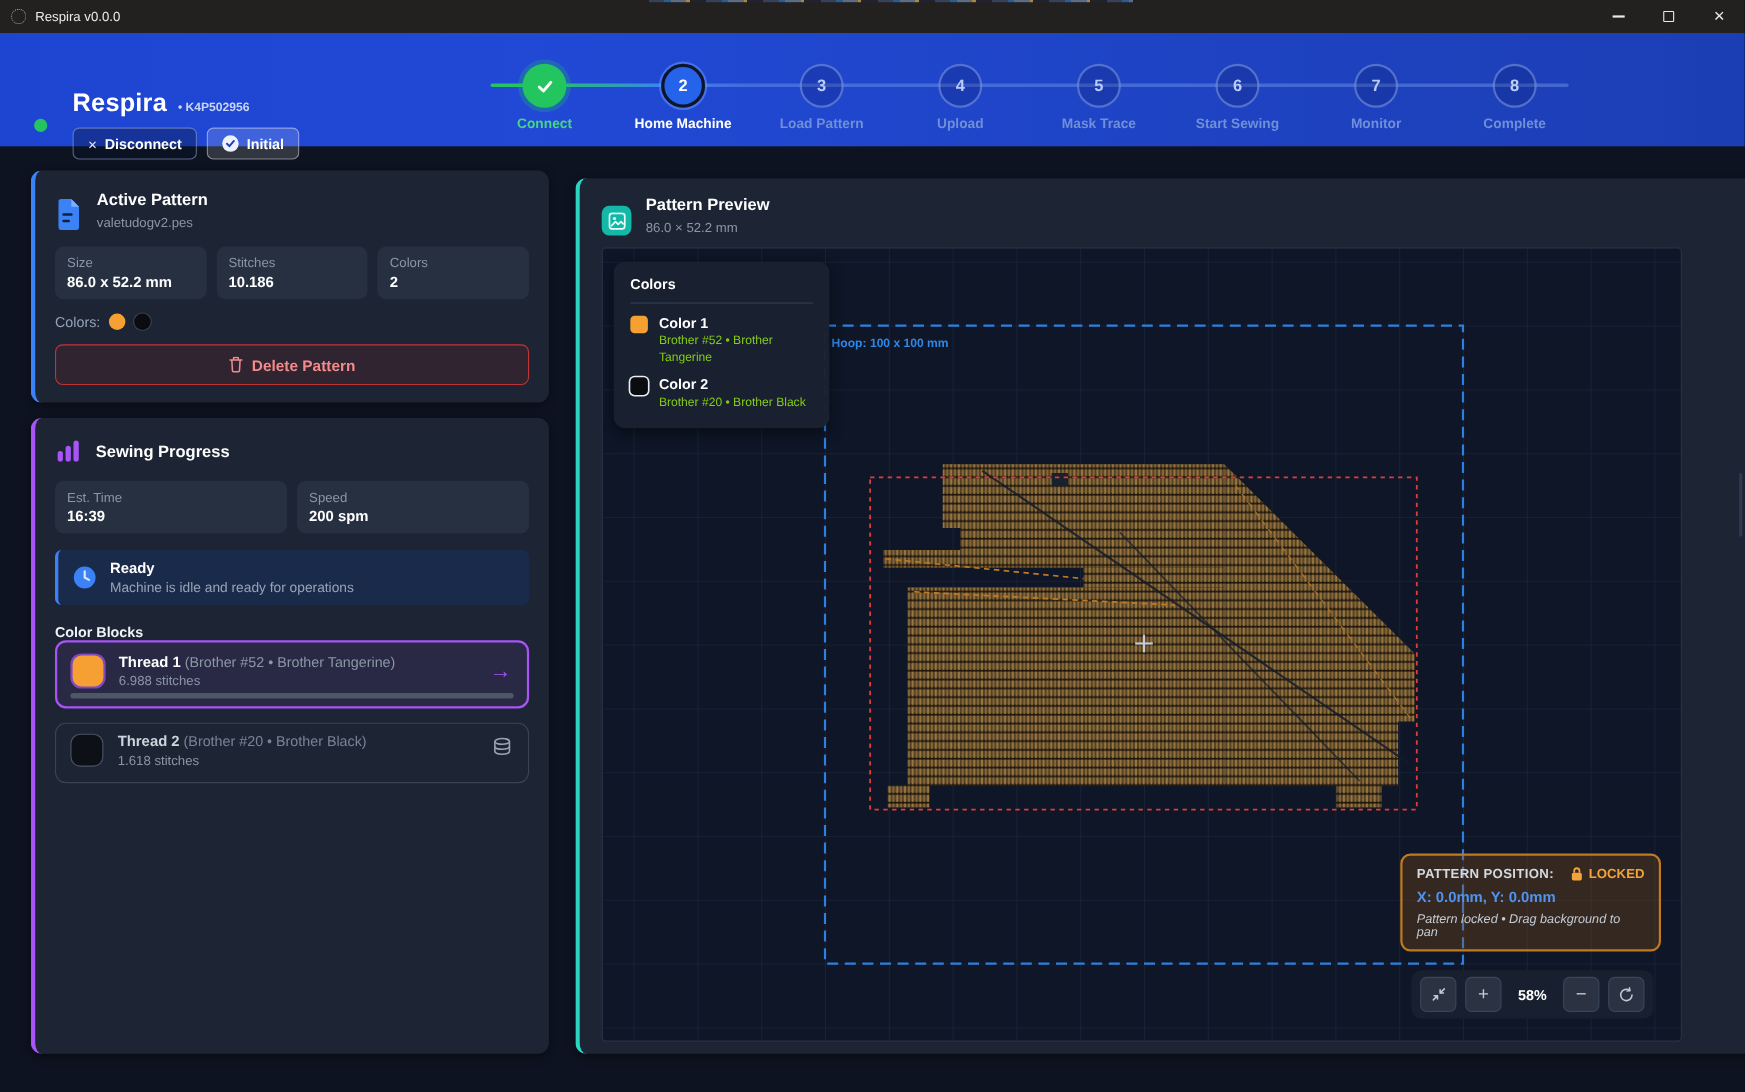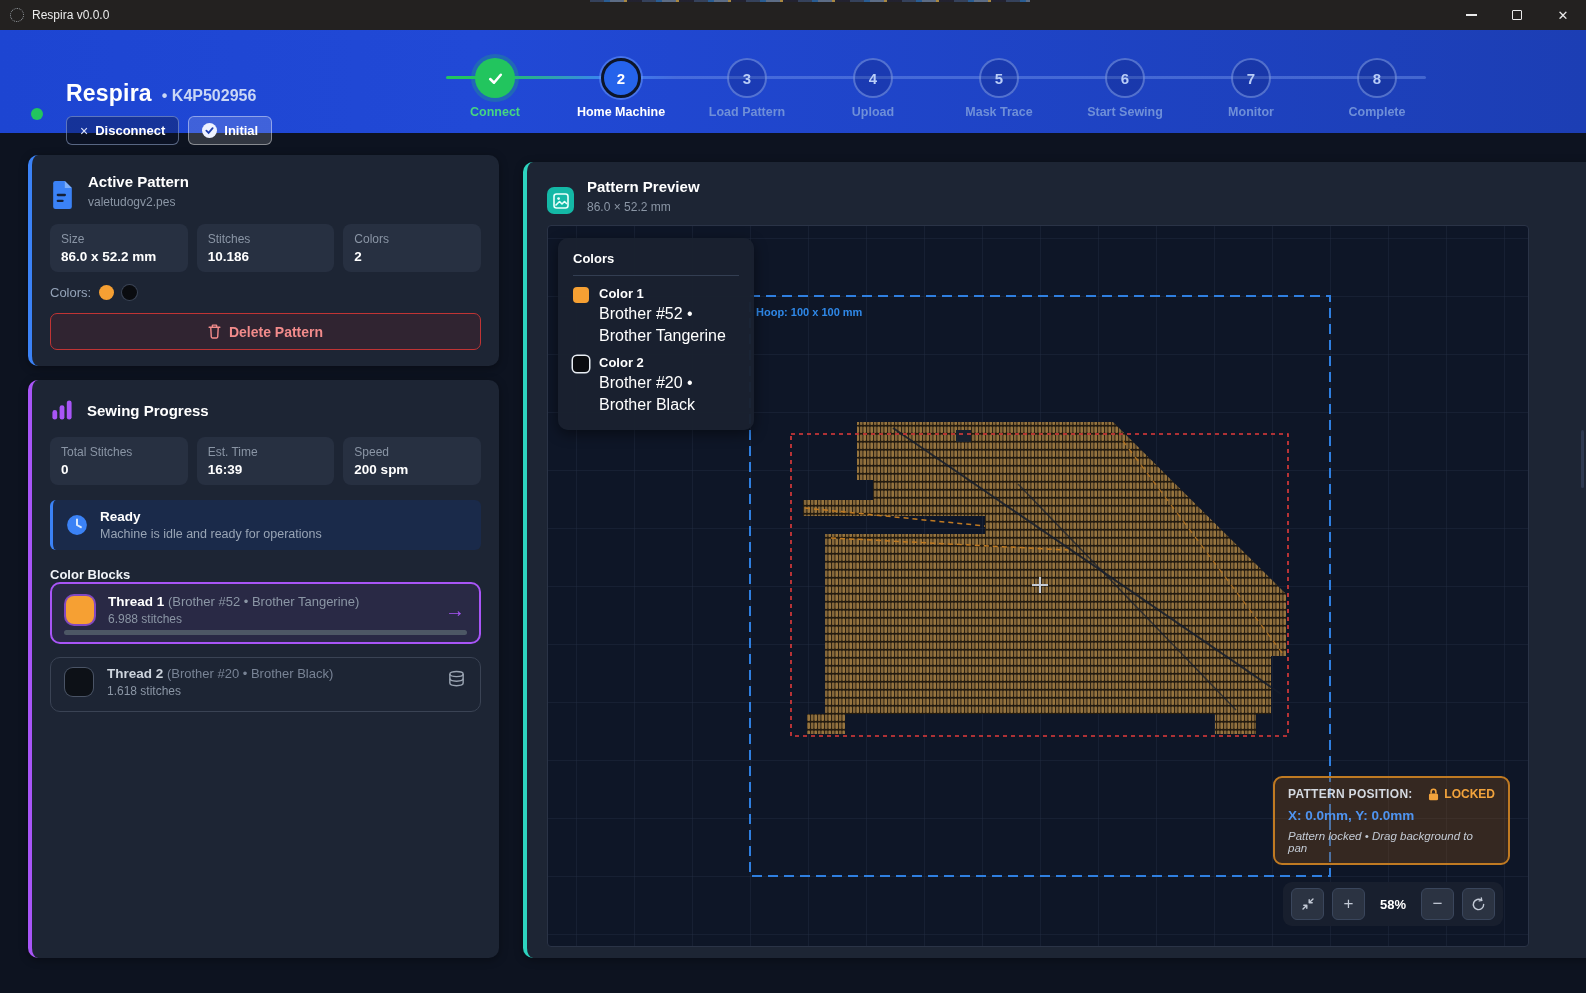--- a/index.html
+++ b/index.html
@@ -18,21 +18,21 @@
   #win-controls .sq { width:10px; height:10px; border:1.2px solid #eaeaea; border-radius:1px; }
   #win-controls .dash { width:11px; height:1.5px; background:#eaeaea; display:inline-block; }
 
   
   #header { position:absolute; left:0; top:30px; width:1586px; height:103px;
     background:linear-gradient(90deg,#1d45d2 0%,#2149d6 30%,#1c3eb4 100%); }
   #status-dot { position:absolute; left:31px; top:78px; width:12px; height:12px; border-radius:50%; background:#22c55e; }
   #brand-block { position:absolute; left:66px; top:50px; }
   #brand-row { display:flex; align-items:baseline; gap:10px; }
   #brand { font-size:23px; font-weight:800; color:#fff; letter-spacing:.2px; }
-  #serial { font-size:16px; color:#c9d6f5; font-weight:600; }
+  #serial { font-size:11px; color:#c9d6f5; font-weight:600; }
   #header-buttons { display:flex; gap:9px; margin-top:9px; }
   .hbtn { height:29px; display:flex; align-items:center; gap:7px; padding:0 13px; border-radius:6px;
     font-size:13px; font-weight:700; color:#fff; cursor:pointer; }
   #btn-disconnect { background:rgba(10,18,45,.35); border:1px solid rgba(165,185,225,.5); }
   #btn-disconnect .x { font-weight:400; color:#dfe6fa; font-size:14px; }
   #btn-initial { background:rgba(255,255,255,.15); border:1px solid rgba(255,255,255,.42); }
   .check-circle { width:15px; height:15px; border-radius:50%; background:#eef2ff; display:flex; align-items:center; justify-content:center; }
   .check-circle svg { width:9px; height:9px; }
 
   
@@ -101,21 +101,21 @@
   #canvas svg.scene { position:absolute; left:0; top:0; }
   #hoop-label { position:absolute; left:208px; top:80px; font-size:11px; font-weight:800; color:#2f88e8; }
 
   #legend { position:absolute; left:10px; top:12px; width:196px; background:rgba(26,33,47,.97);
     border-radius:10px; box-shadow:0 4px 14px rgba(0,0,0,.45); padding:13px 15px; }
   #legend-title { font-size:13px; font-weight:800; color:#fff; }
   #legend hr { border:none; border-top:1px solid #333e52; margin:9px 0 10px; }
   .legend-entry { display:flex; gap:10px; margin-bottom:9px; }
   .legend-sw { width:16px; height:16px; border-radius:4px; flex:none; margin-top:1px; }
   .legend-name { font-size:13px; font-weight:800; color:#fff; }
-  .legend-desc { font-size:16px; color:#ffffff; line-height:1.35; margin-top:2px; }
+  .legend-desc { font-size:11px; color:#84cc16; line-height:1.35; margin-top:2px; }
 
   #pos-overlay { position:absolute; left:725px; top:550px; width:237px; background:rgba(146,84,20,.30);
     border:2px solid #c07a22; border-radius:9px; padding:9px 13px; }
   #pos-row1 { display:flex; justify-content:space-between; align-items:center; }
   #pos-label { font-size:12px; font-weight:800; color:#d4d9e0; letter-spacing:.3px; }
   #pos-locked { font-size:12px; font-weight:800; color:#f2a33c; display:flex; align-items:center; gap:5px; }
   #pos-coords { font-size:13.5px; font-weight:800; color:#4f94f0; margin-top:7px; }
   #pos-hint { font-size:11.5px; font-style:italic; color:#c3cad4; margin-top:7px; }
 
   #zoom-bar { position:absolute; left:735px; top:656px; height:44px; background:rgba(25,32,46,.95);
@@ -251,24 +251,20 @@
 <div class="card" id="card-sewing">
   <div class="card-head" style="align-items:center">
     <svg width="24" height="24" viewBox="0 0 20 20">
       <rect x="2" y="10" width="4" height="8" rx="2" fill="#a855f7"></rect>
       <rect x="8" y="6" width="4" height="12" rx="2" fill="#a855f7"></rect>
       <rect x="14" y="2" width="4" height="16" rx="2" fill="#a855f7"></rect>
     </svg>
     <div class="card-title">Sewing Progress</div>
   </div>
   <div class="stats-row">
-    <div class="stat-box">
-      <div class="stat-label">Total Stitches</div>
-      <div class="stat-value">0</div>
-    </div>
     <div class="stat-box">
       <div class="stat-label">Est. Time</div>
       <div class="stat-value">16:39</div>
     </div>
     <div class="stat-box">
       <div class="stat-label">Speed</div>
       <div class="stat-value">200 spm</div>
     </div>
   </div>
   <div id="ready-box">

